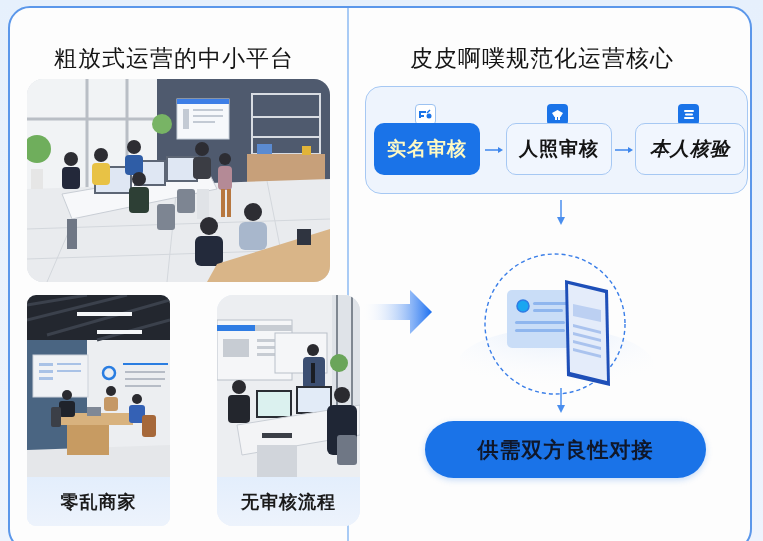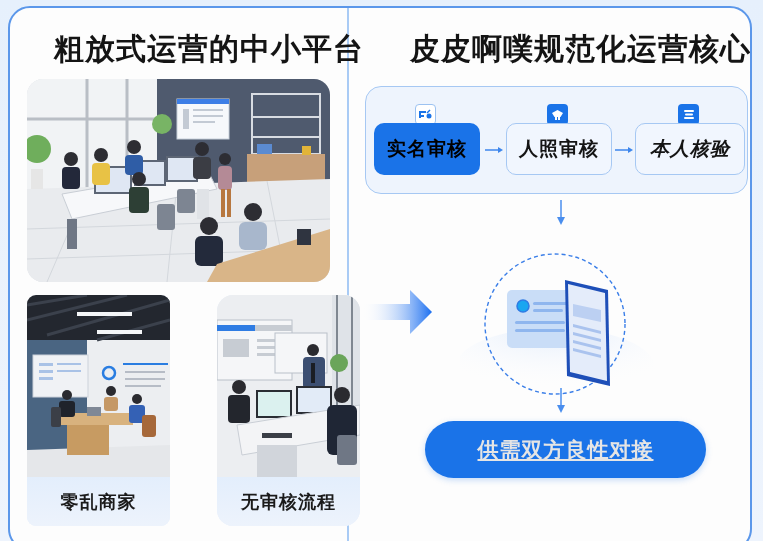--- a/index.html
+++ b/index.html
@@ -12,21 +12,21 @@
   .card {
     position:absolute; left:8px; top:6px; width:744px; height:545px;
     background:#fdfdfd; border:2px solid #5b97ea; border-radius:22px;
     box-sizing:border-box; overflow:hidden;
   }
   .divider {
     position:absolute; left:337px; top:0; width:2px; height:100%;
     background:#a9cbf5;
   }
   .title {
-    position:absolute; top:21px; font-size:30px; font-weight:bold; color:#141414;
+    position:absolute; top:35px; font-size:23px; font-weight:normal; color:#141414;
     letter-spacing:1px; white-space:nowrap;
   }
   .title.left { left:44px; }
   .title.right { left:400px; }
 
   
   .scene {
     position:absolute; border-radius:16px; overflow:hidden;
     background:#e9ecef;
   }
@@ -50,44 +50,43 @@
     position:absolute; left:355px; top:78px; width:383px; height:108px;
     border:1.5px solid #a6c8f3; border-radius:16px; background:#eef4fd;
     box-sizing:border-box;
   }
   .step {
     position:absolute; top:36px; height:52px; border-radius:10px;
     display:flex; align-items:center; justify-content:center;
     font-size:19px; font-weight:bold; letter-spacing:1px;
     box-sizing:border-box;
   }
-  .step.active { background:#1a73e8; color:#000000; }
+  .step.active { background:#1a73e8; color:#fef9c3; }
   .step.idle { background:#f1f6fe; border:1.5px solid #a6c8f3; color:#141414; }
   .step.s1 { left:8px; width:106px; }
   .step.s2 { left:140px; width:106px; }
   .step.s3 { left:269px; width:110px;font-style:italic; }
   .step-icon {
     position:absolute; top:17px; width:21px; height:21px; border-radius:4px;
     display:flex; align-items:center; justify-content:center;
   }
   .step-icon.white { background:#ffffff; border:1.2px solid #9cc2f1; box-sizing:border-box; }
   .step-icon.blue { background:#1a73e8; }
   .mini-arrow { position:absolute; top:58px; width:20px; height:10px; }
 
   .vline { position:absolute; left:546px; width:10px; }
 
   .device-wrap { position:absolute; left:450px; top:230px; width:210px; height:160px; }
 
   .cta {
     position:absolute; left:415px; top:413px; width:281px; height:57px;
-    background:#1a73e8; border-radius:29px; color:#e5e5e5;
+    background:#1a73e8; border-radius:29px; color:#0f172a;
     display:flex; align-items:center; justify-content:center;
     font-size:21px; font-weight:bold; letter-spacing:1px;
     box-shadow:0 2px 6px rgba(26,115,232,0.25);
-    text-decoration:underline;
   }
 </style>
 </head>
 <body>
 
 <div class="card">
   <div class="divider"></div>
 
   <div class="title left">粗放式运营的中小平台</div>
   <div class="title right">皮皮啊噗规范化运营核心</div>

